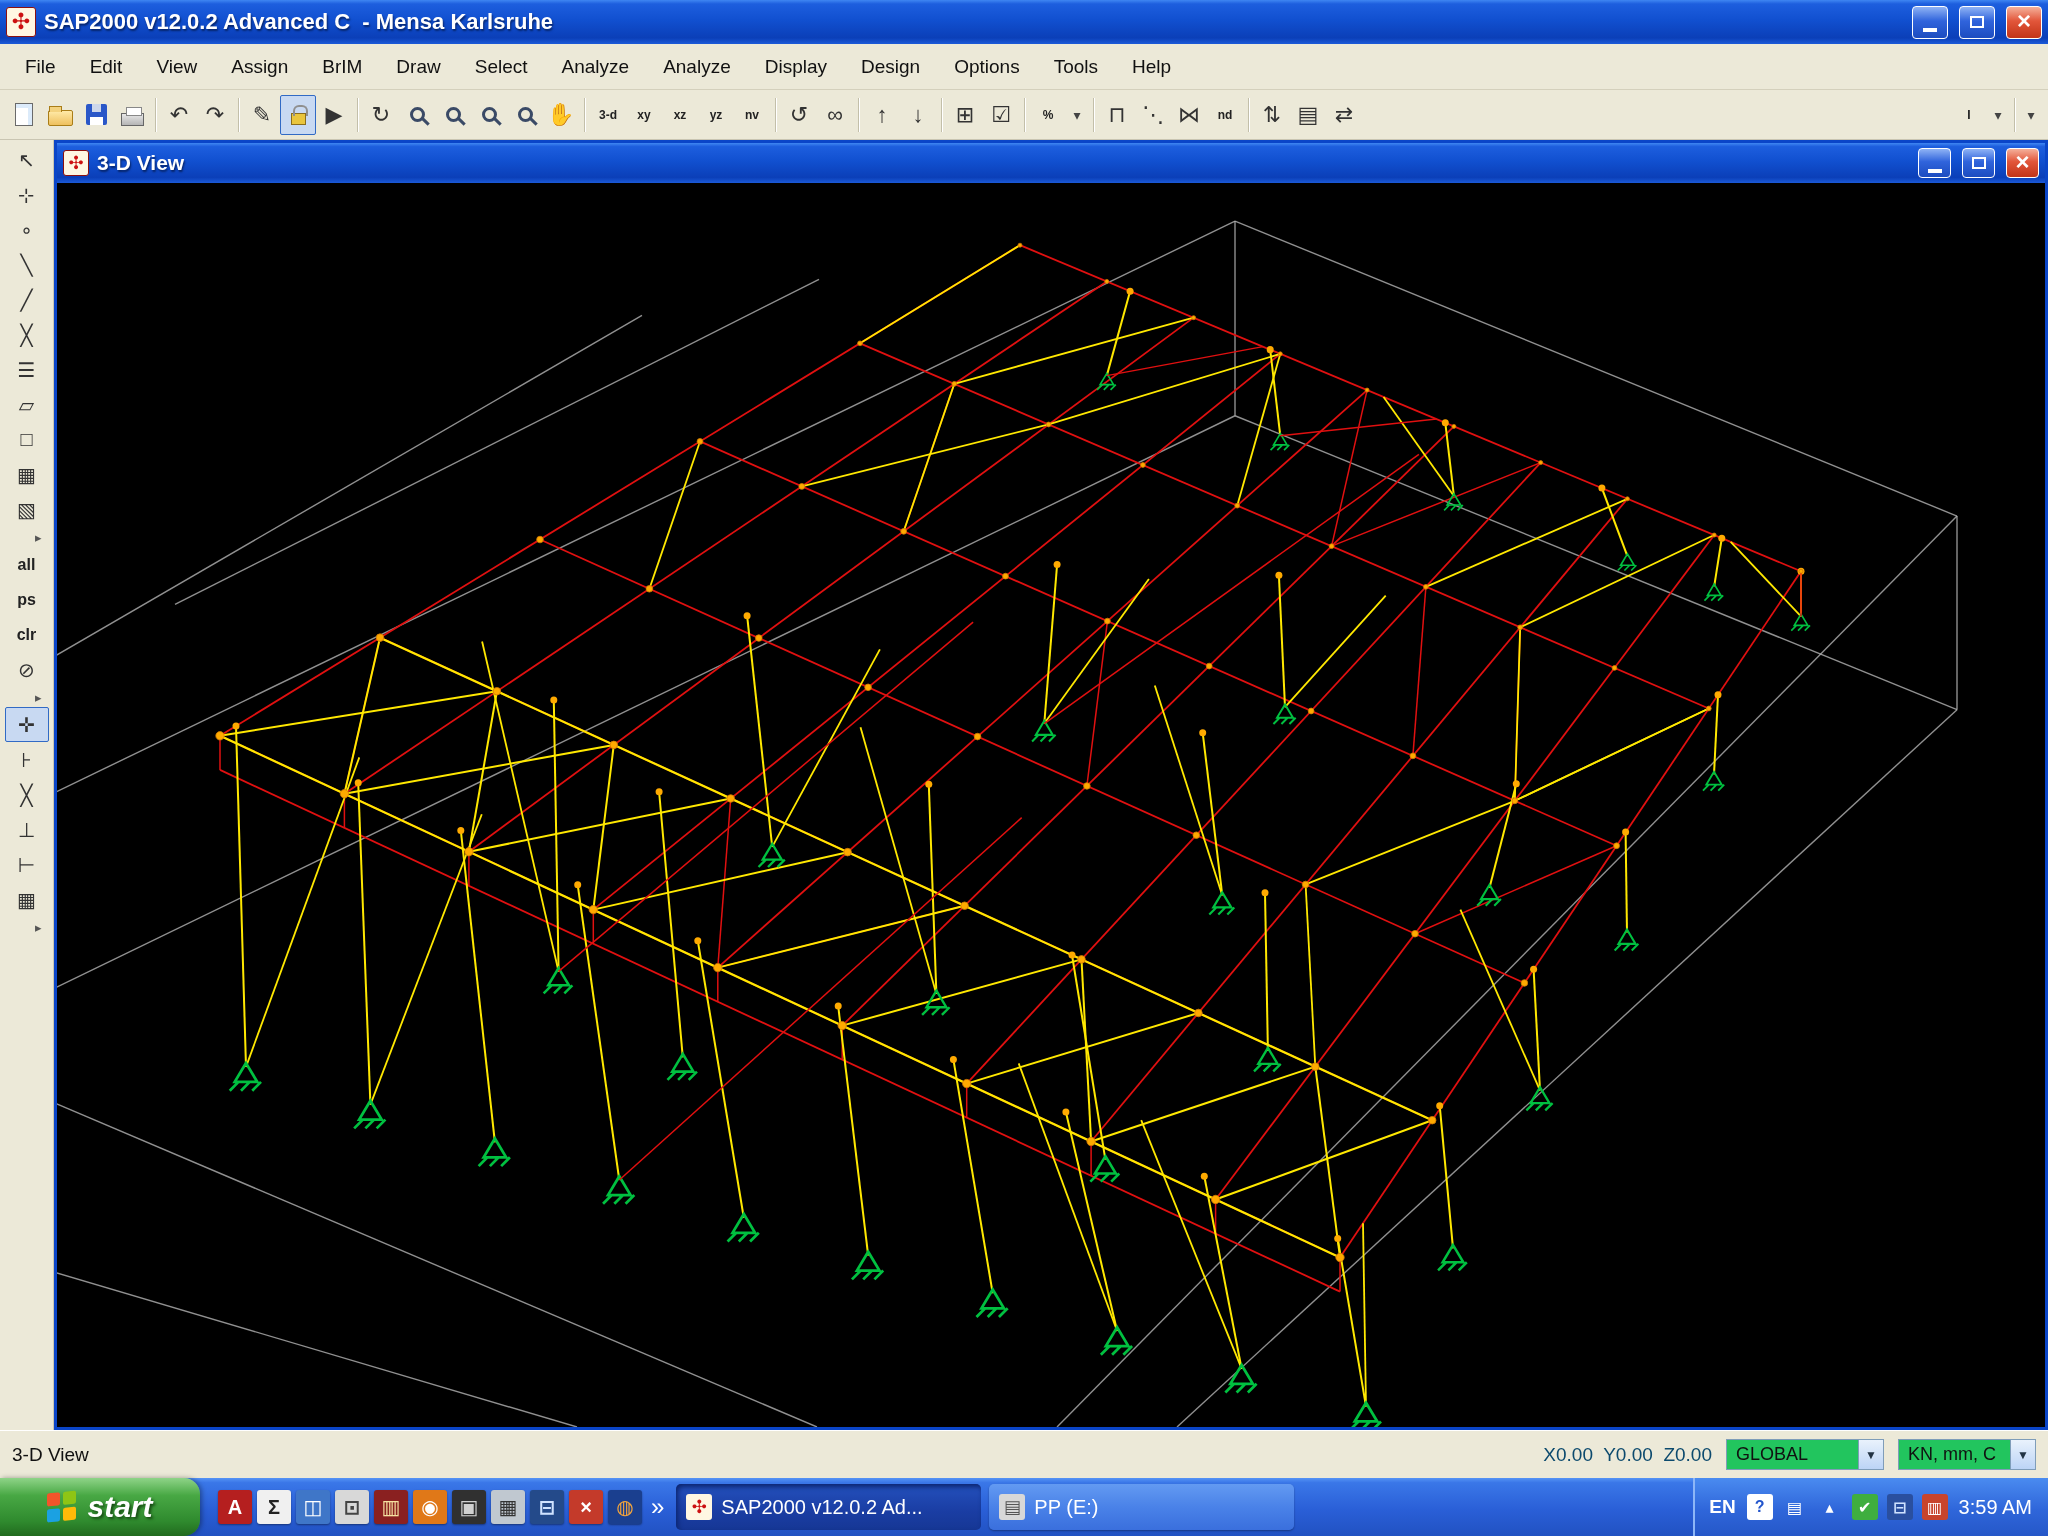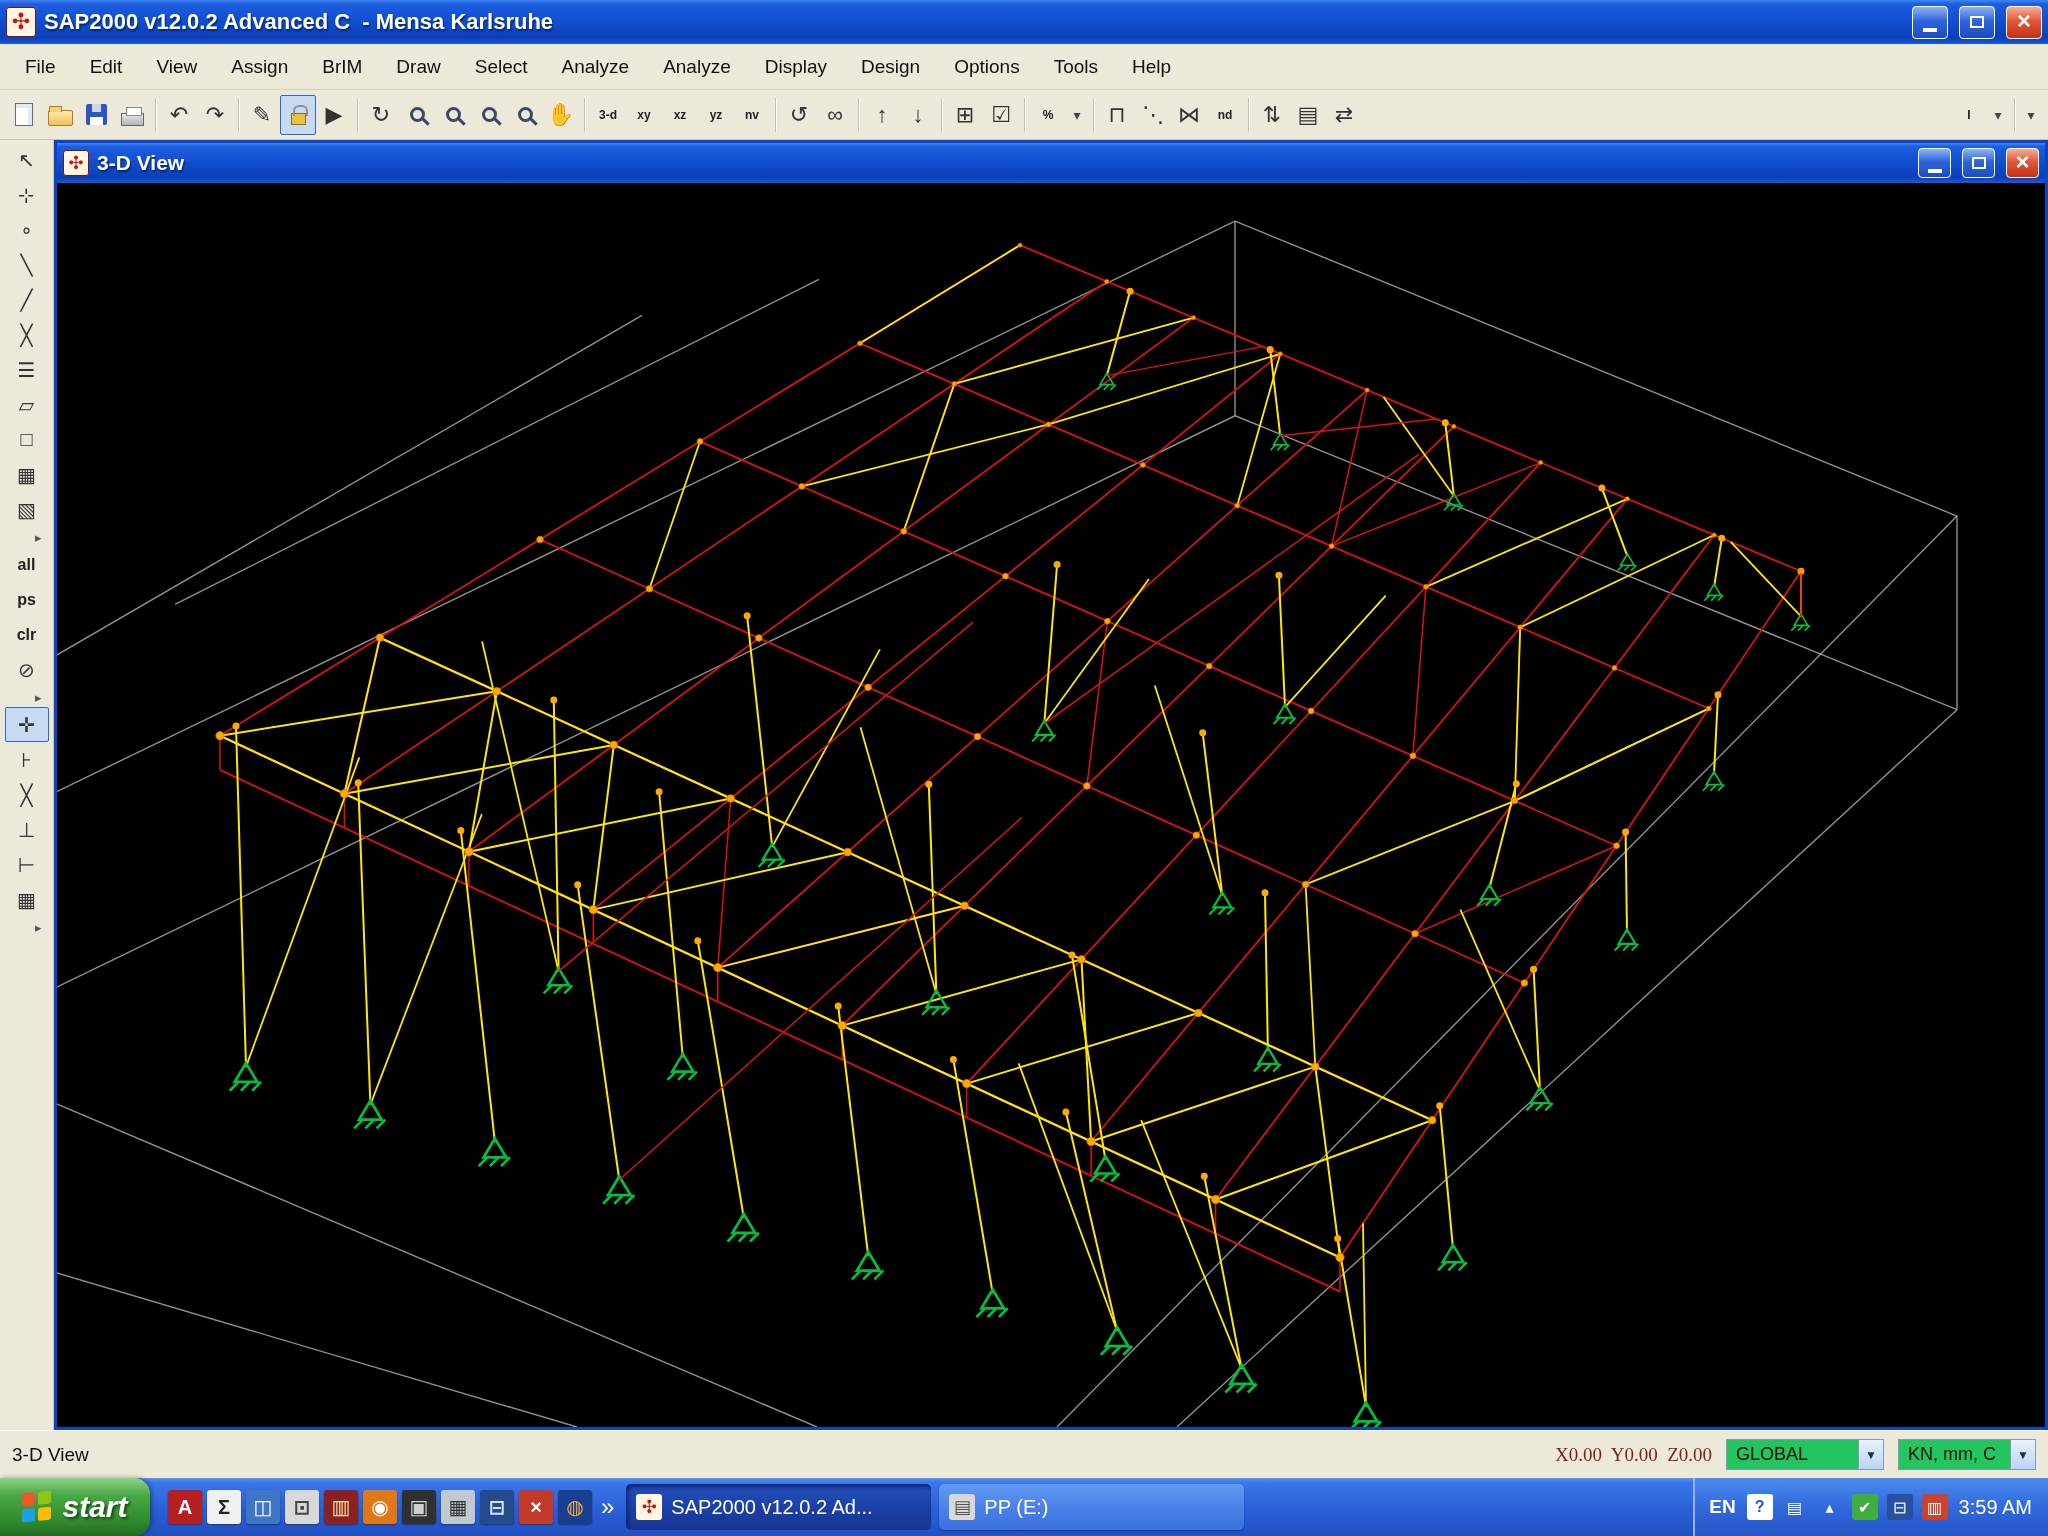--- a/index.html
+++ b/index.html
@@ -72,32 +72,32 @@
     display:flex; align-items:center; justify-content:center; color:#cc1111; font-size:18px; font-weight:bold; }
   .child-title { flex:1; color:#fff; font-weight:bold; font-size:21px; text-shadow:1px 2px 2px #062469; }
   .child .win-btn { width:33px; height:30px; }
   .viewport { flex:1; background:#000; position:relative; min-height:0; }
   .viewport svg { position:absolute; inset:0; width:100%; height:100%; }
 
   
   .statusbar { height:48px; flex:none; background:#ece9d8; border-top:1px solid #fff;
     display:flex; align-items:center; gap:14px; padding:0 12px; font-size:19px; color:#111; }
   .status-spacer { flex:1; }
-  .coords { font-size:19px; color:#7f1d1d; white-space:pre;font-family:Liberation Serif, serif; }
+  .coords { font-size:19px; color:#0c4a6e; white-space:pre; }
   .combo { height:31px; border:1px solid #7f9db9; background:#22c55e; display:flex; align-items:center; }
   .combo .val { padding:0 9px; font-size:18px; white-space:nowrap; }
   .combo .arrow { width:25px; height:100%; border-left:1px solid #7f9db9; margin-left:auto;
     background:linear-gradient(#e9f2fc,#bcd4f6); display:flex; align-items:center; justify-content:center;
     font-size:12px; color:#234; }
   .combo.cs { width:158px; } .combo.un { width:138px; }
 
   
   .taskbar { height:58px; flex:none; display:flex; align-items:stretch;
     background:linear-gradient(180deg,#5593f5 0%,#3a77e8 8%,#2a5fd7 55%,#2152c2 100%); }
-  .startbtn { width:150px; flex:none; border-radius:0 16px 16px 0; margin-right:10px;
+  .startbtn { width:200px; flex:none; border-radius:0 16px 16px 0; margin-right:10px;
     background:linear-gradient(180deg,#8fd488 0%,#48a844 30%,#2f8a2e 75%,#216a1e 100%);
     box-shadow:2px 0 5px rgba(0,0,0,.35); display:flex; align-items:center; justify-content:center; gap:10px;
     color:#fff; font-size:30px; font-weight:bold; font-style:italic; text-shadow:2px 2px 3px #164a12; }
   .flag { width:30px; height:30px; display:grid; grid-template-columns:13px 13px; grid-template-rows:13px 13px;
     gap:3px; transform:skewY(-6deg); }
   .flag i { border-radius:2px; }
   .flag .f1{background:#f3552a;} .flag .f2{background:#8ec515;} .flag .f3{background:#1ba1e2;} .flag .f4{background:#ffba08;}
   .quicklaunch { display:flex; align-items:center; gap:5px; padding:0 8px; flex:none; }
   .ql { width:34px; height:34px; border-radius:3px; display:flex; align-items:center; justify-content:center;
     font-size:20px; font-weight:bold; box-shadow:0 1px 2px rgba(0,0,0,.4); }

